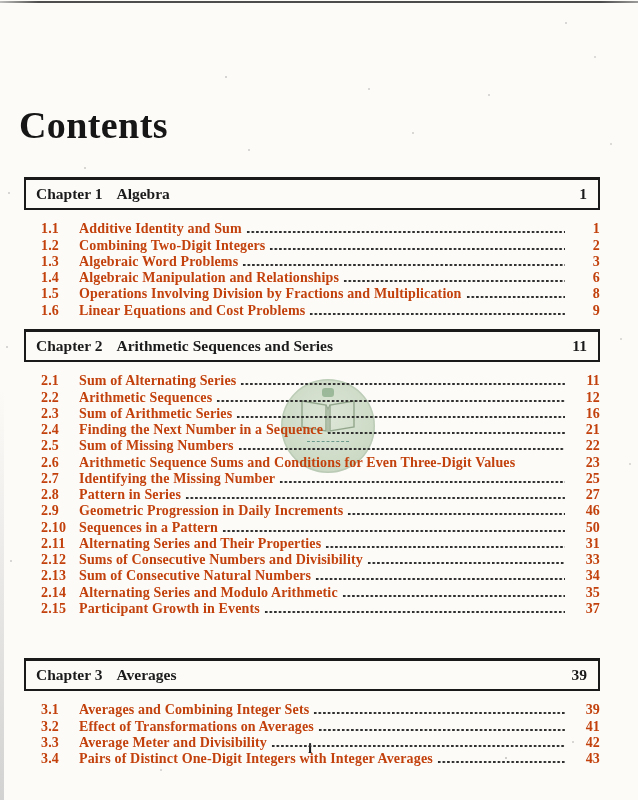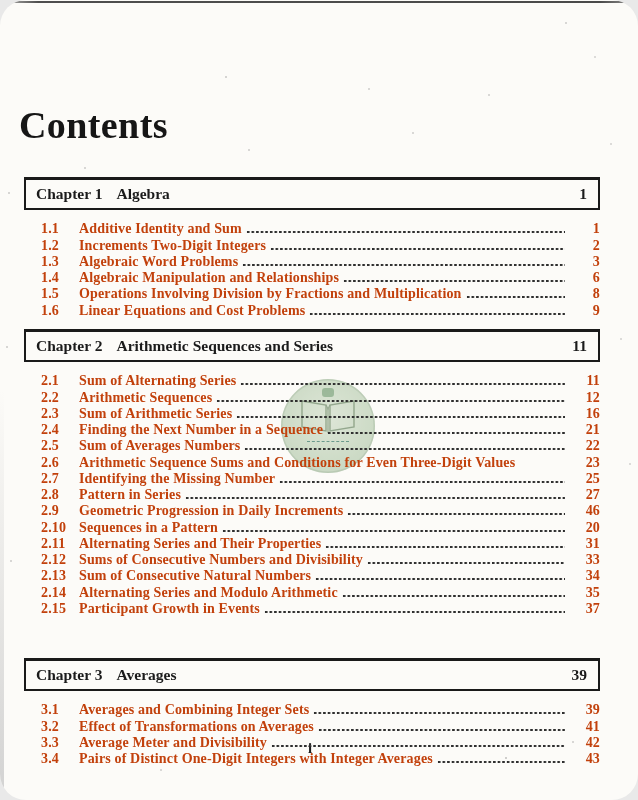--- a/index.html
+++ b/index.html
@@ -2,21 +2,20 @@
 <html><head>
 <meta charset="utf-8">
 <style>
   * { margin:0; padding:0; box-sizing:border-box; }
   html,body { background:#e9e9e9; }
   .page {
     position:relative; width:638px; height:800px; margin:0 auto;
     background:#fcfbf8; overflow:hidden;
     font-family:"Liberation Serif","DejaVu Serif",serif;
     color:#222;
-    border-radius:26px;
   }
   .top-edge { position:absolute; top:1px; left:0; right:0; height:2px;
     background:linear-gradient(to right, rgba(78,78,78,.35), #4e4e4e 6%, #4a4a4a 94%, rgba(78,78,78,.55)); }
   .left-edge { position:absolute; left:0; top:390px; bottom:0; width:4px;
     background:linear-gradient(to bottom, rgba(210,210,210,0), rgba(203,203,203,.85)); }
   .contents-title {
     position:absolute; top:103px; left:19px;
     font-size:38px; font-weight:bold; letter-spacing:.4px; color:#161616;
   }
   .chapter { position:absolute; left:24px; width:576px; }
@@ -99,21 +98,21 @@
     </div>
     <div class="rows">
       <div class="row">
         <span class="n">1.1</span>
         <span class="t">Additive Identity and Sum</span>
         <span class="l"></span>
         <span class="p">1</span>
       </div>
       <div class="row">
         <span class="n">1.2</span>
-        <span class="t">Increments Two-Digit Integers</span>
+        <span class="t">Combining Two-Digit Integers</span>
         <span class="l"></span>
         <span class="p">2</span>
       </div>
       <div class="row">
         <span class="n">1.3</span>
         <span class="t">Algebraic Word Problems</span>
         <span class="l"></span>
         <span class="p">3</span>
       </div>
       <div class="row">
@@ -163,21 +162,21 @@
         <span class="p">16</span>
       </div>
       <div class="row">
         <span class="n">2.4</span>
         <span class="t">Finding the Next Number in a Sequence</span>
         <span class="l"></span>
         <span class="p">21</span>
       </div>
       <div class="row">
         <span class="n">2.5</span>
-        <span class="t">Sum of Averages Numbers</span>
+        <span class="t">Sum of Missing Numbers</span>
         <span class="l"></span>
         <span class="p">22</span>
       </div>
       <div class="row no-leader">
         <span class="n">2.6</span>
         <span class="t">Arithmetic Sequence Sums and Conditions for Even Three-Digit Values</span>
         <span class="l"></span>
         <span class="p">23</span>
       </div>
       <div class="row">
@@ -195,21 +194,21 @@
       <div class="row">
         <span class="n">2.9</span>
         <span class="t">Geometric Progression in Daily Increments</span>
         <span class="l"></span>
         <span class="p">46</span>
       </div>
       <div class="row">
         <span class="n">2.10</span>
         <span class="t">Sequences in a Pattern</span>
         <span class="l"></span>
-        <span class="p">20</span>
+        <span class="p">50</span>
       </div>
       <div class="row">
         <span class="n">2.11</span>
         <span class="t">Alternating Series and Their Properties</span>
         <span class="l"></span>
         <span class="p">31</span>
       </div>
       <div class="row">
         <span class="n">2.12</span>
         <span class="t">Sums of Consecutive Numbers and Divisibility</span>

